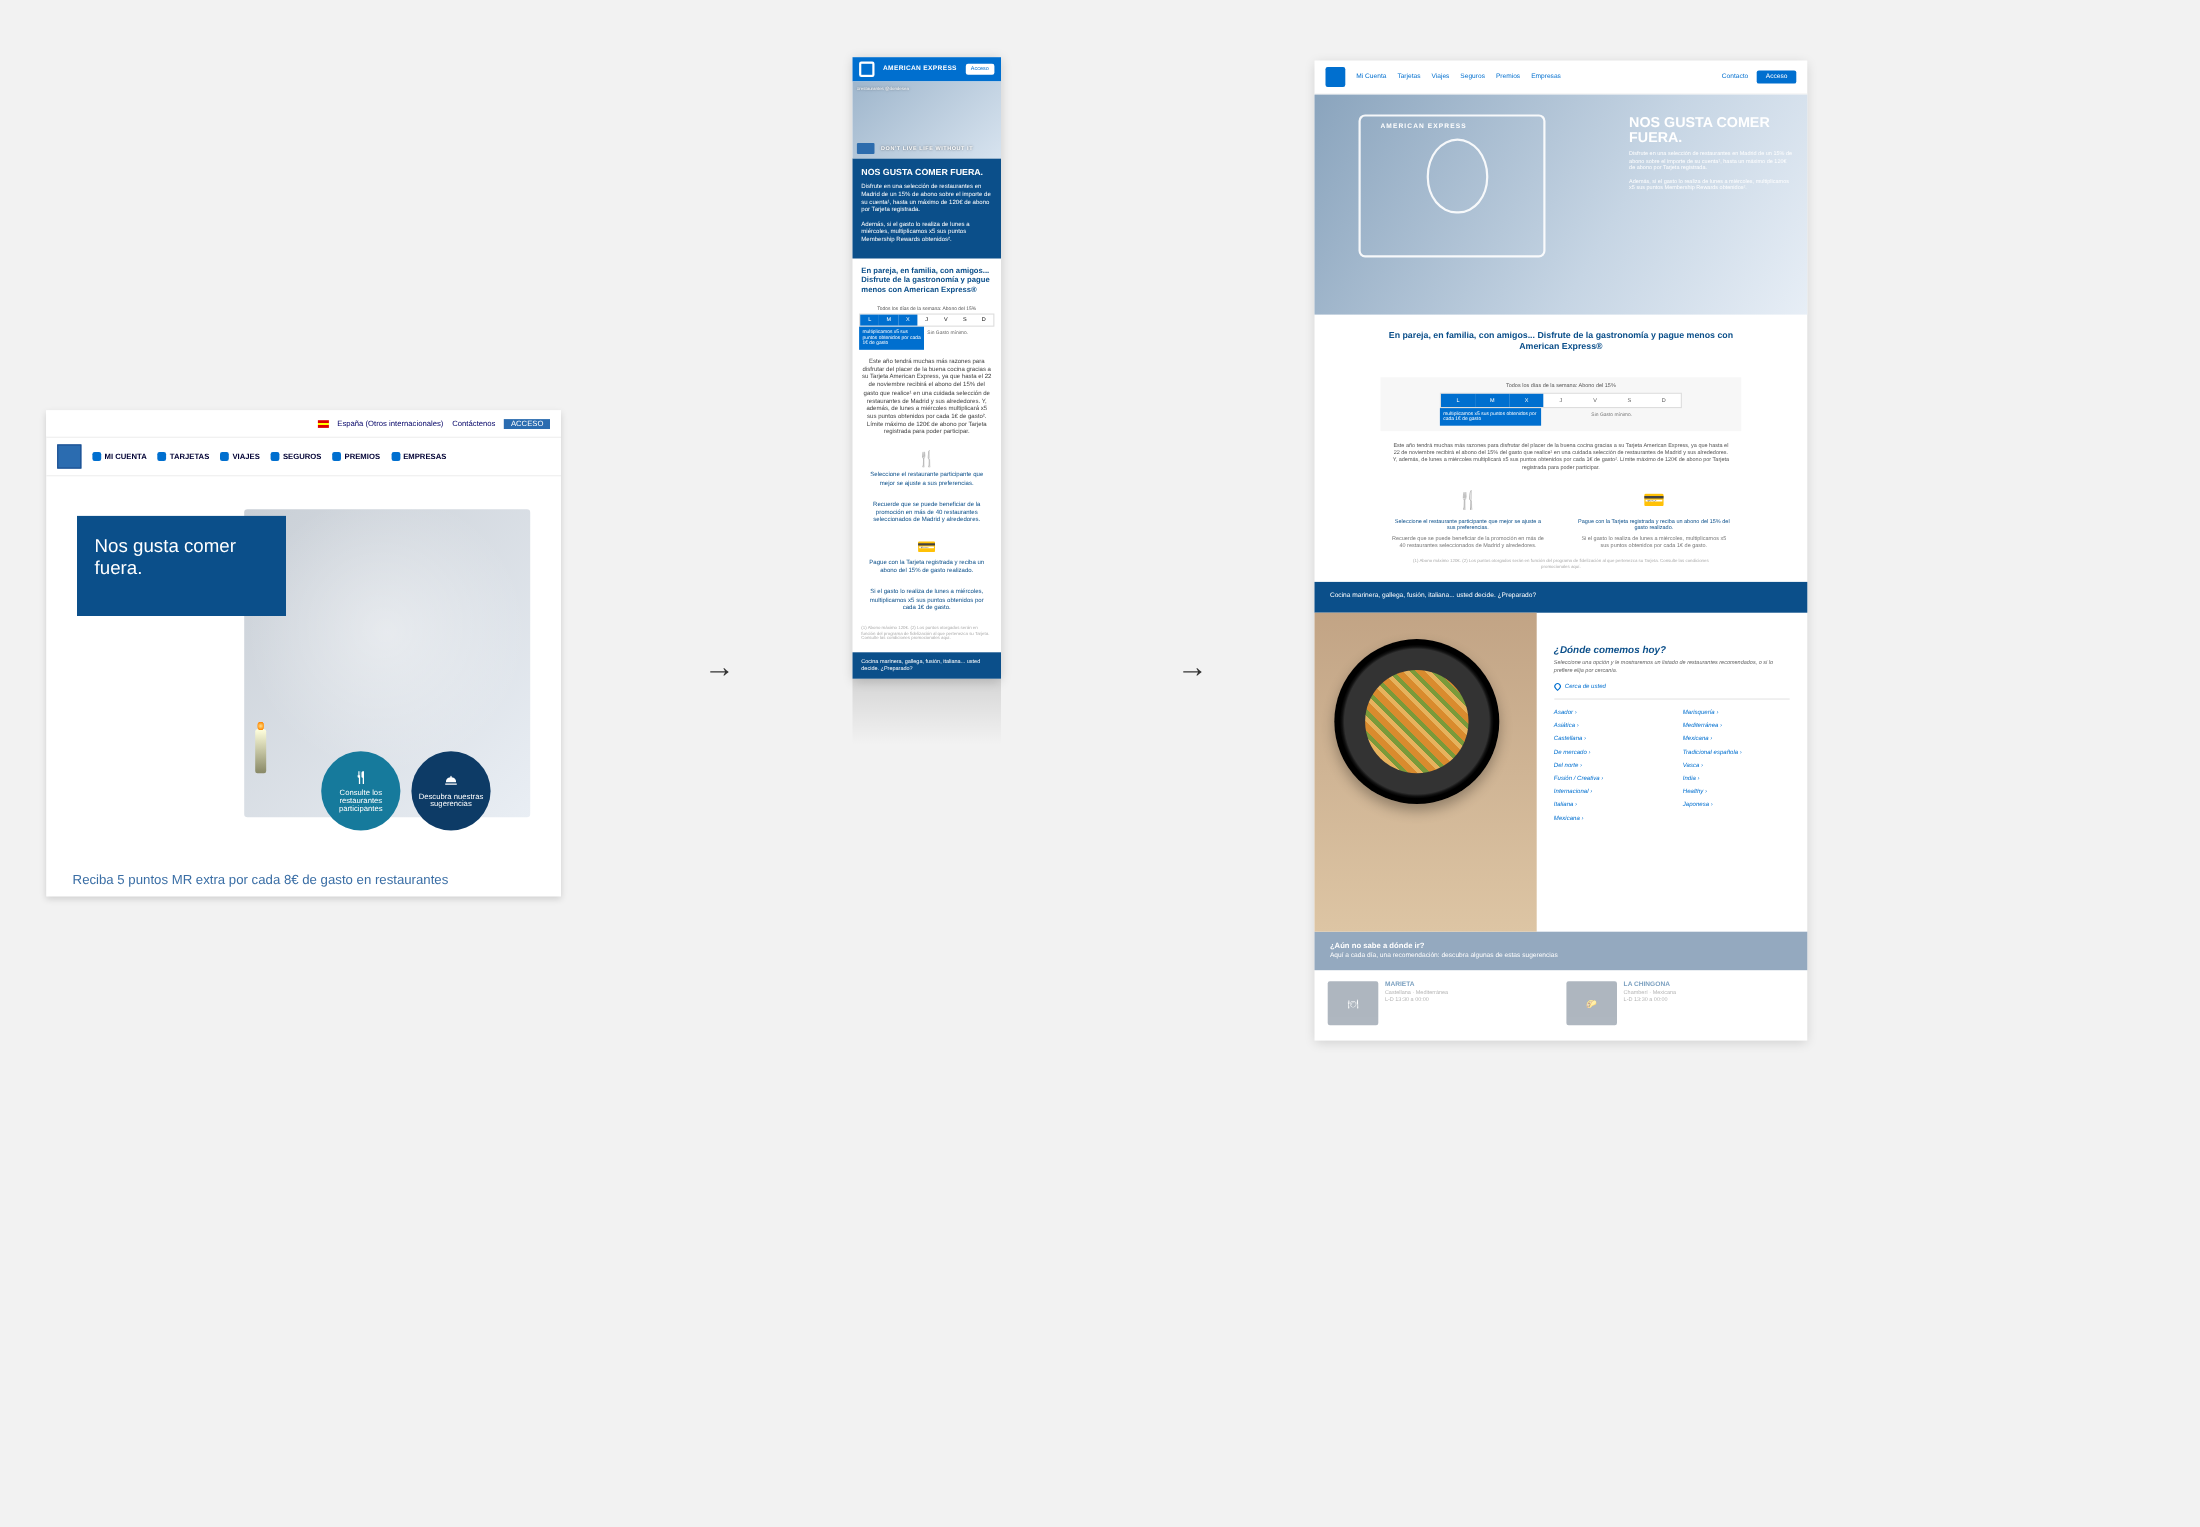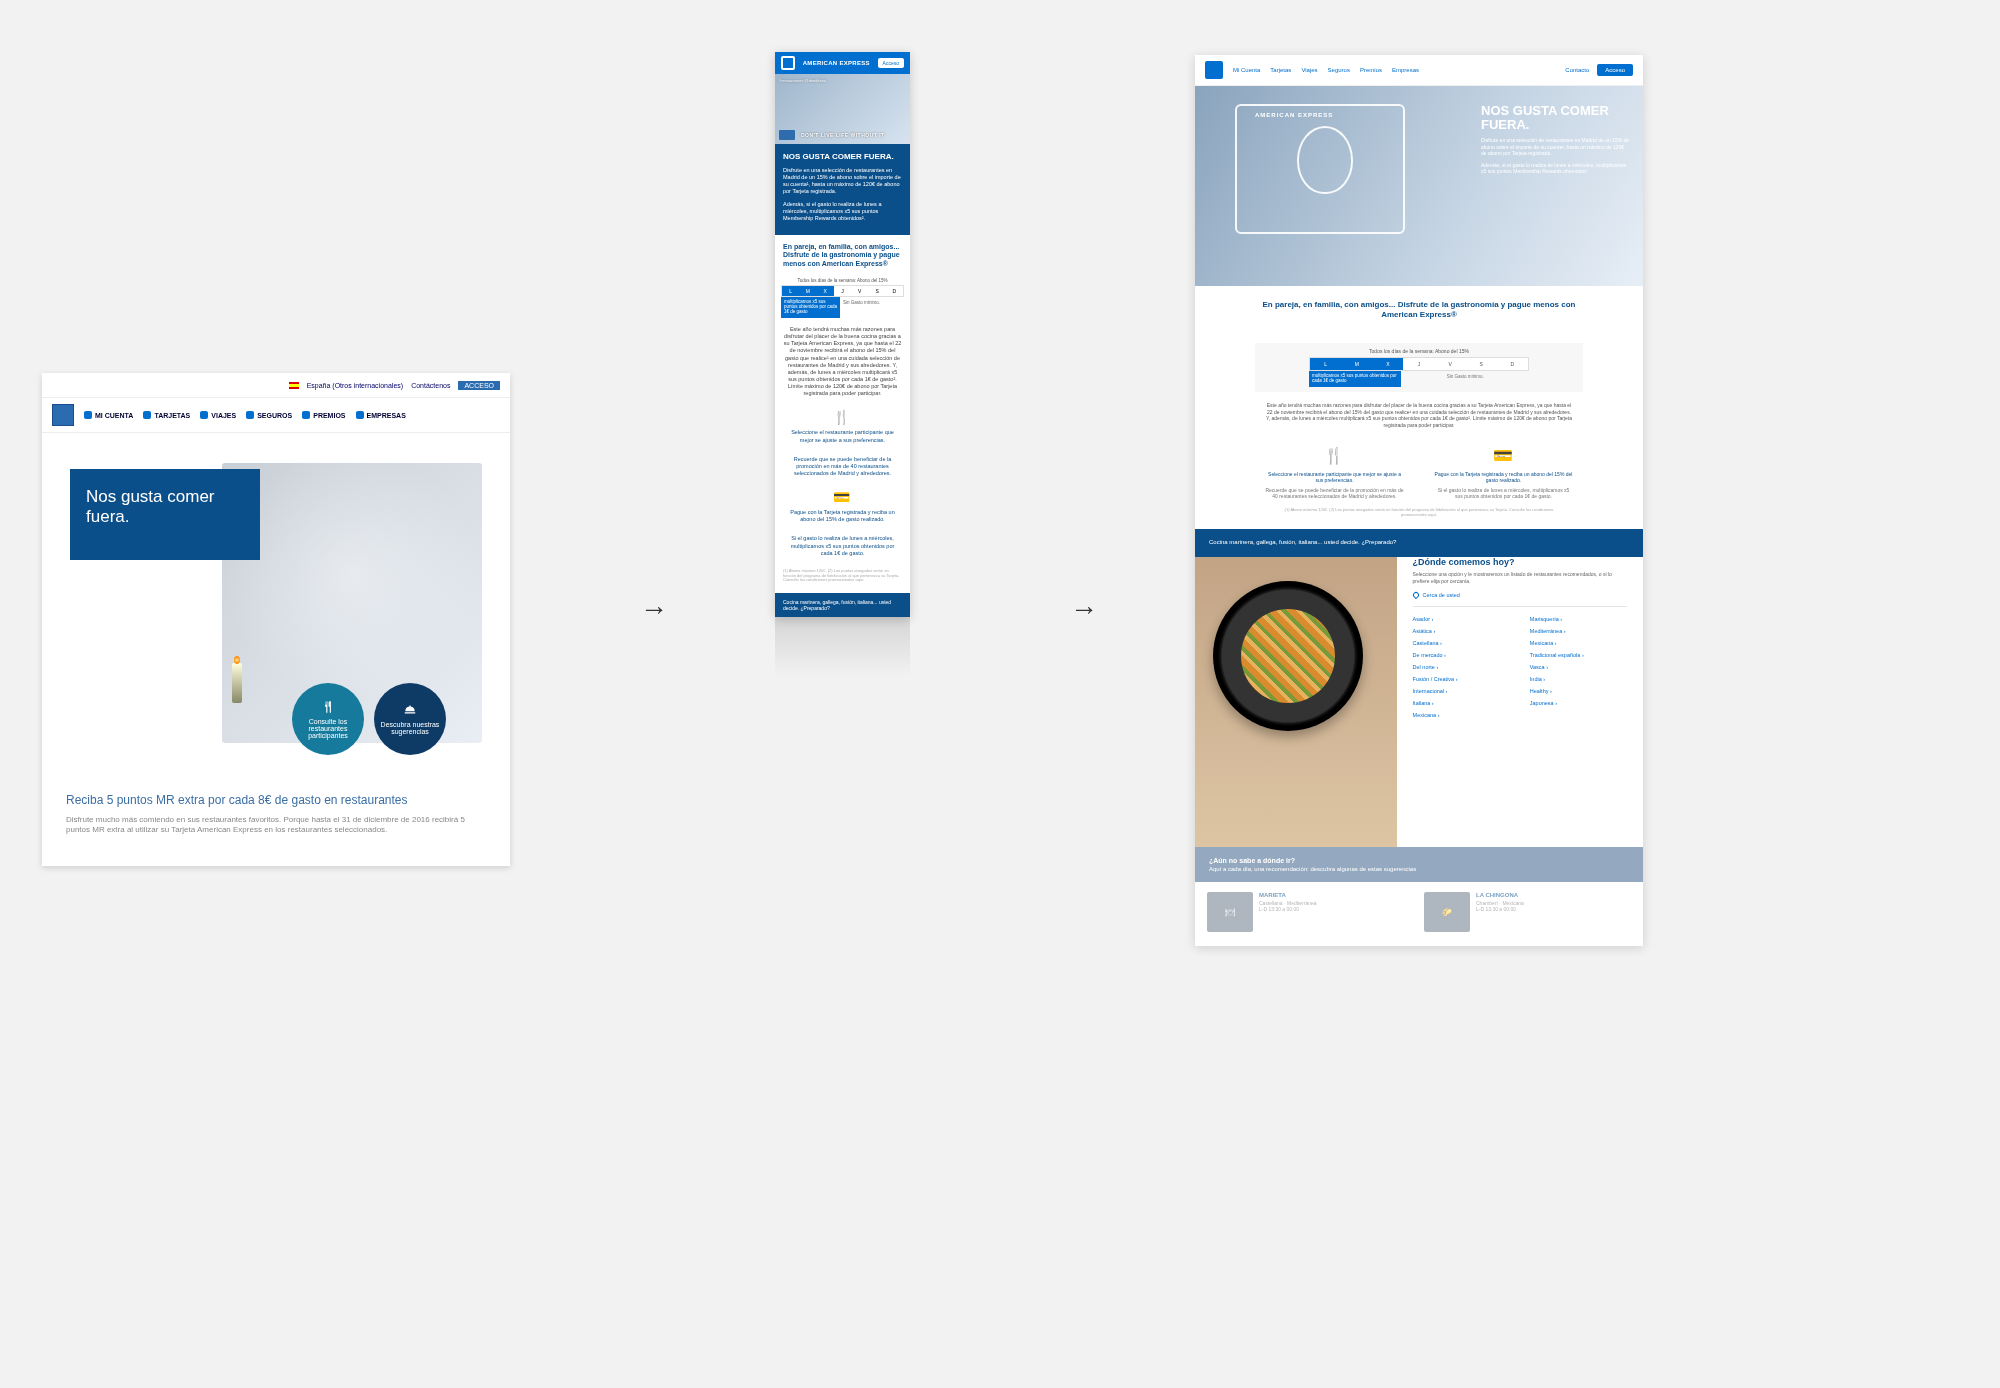--- a/index.html
+++ b/index.html
@@ -100,21 +100,21 @@
   .m3 .steps .st { flex:1; text-align:center; color:#0b4f8a; font-size:5px; line-height:1.3; }
   .m3 .steps .st .sico { color:#006fcf; font-size:16px; margin-bottom:4px; display:block; }
   .m3 .fine { color:#aaa; font-size:4px; text-align:center; padding:4px 80px 12px; line-height:1.2; }
 
   .m3 .banner3 { background:#0b4f8a; color:#fff; padding:10px 14px; font-size:6px; line-height:1.3; }
   .m3 .lower { display:flex; }
   .m3 .lower .plate { flex:0 0 45%; background:linear-gradient(180deg,#c2a485,#ddc5a4); position:relative; height:290px; }
   .m3 .lower .plate .dish { position:absolute; left:18px; top:24px; width:150px; height:150px; border-radius:50%; background:radial-gradient(circle at 50% 50%, #333 0 62%, #111 64%, #000 66%); box-shadow:0 6px 12px rgba(0,0,0,.3); }
   .m3 .lower .plate .dish::after { content:""; position:absolute; left:28px; top:28px; width:94px; height:94px; background:
      repeating-linear-gradient(45deg,#d98b2e 0 6px,#e6b25d 6px 10px,#7a9a3a 10px 14px); border-radius:50%; }
-  .m3 .lower .side { flex:1; padding:0 16px; }
+  .m3 .lower .side { flex:1; padding:29px 16px;font-style:italic; }
   .m3 .lower .side h4 { color:#0b4f8a; font-size:9px; font-weight:bold; margin-bottom:4px; }
   .m3 .lower .side .sdesc { color:#666; font-size:5px; line-height:1.3; margin-bottom:8px; }
   .m3 .lower .side .near { display:flex; align-items:center; gap:4px; color:#006fcf; font-size:5.5px; margin-bottom:8px; }
   .m3 .lower .side .near .pin { width:6px; height:6px; border:1.5px solid #006fcf; border-radius:50% 50% 50% 0; transform:rotate(-45deg); }
   .m3 .lower .side hr { border:none; border-top:1px solid #e4e4e4; margin:6px 0; }
   .m3 .lower .side .cats { display:flex; gap:20px; }
   .m3 .lower .side .cats .col { flex:1; }
   .m3 .lower .side .cats .cat { color:#006fcf; font-size:5.5px; padding:3px 0; cursor:pointer; }
   .m3 .lowbanner { background:#94a9bf; color:#fff; padding:10px 14px; font-size:6px; }
   .m3 .lowbanner .lt { font-weight:bold; font-size:7px; margin-bottom:2px; }
@@ -181,21 +181,20 @@
         </div>
         <div class="circ c2">
           <svg class="cico" viewBox="0 0 24 24">
               <path fill="#fff" d="M12 4a1 1 0 0 1 1 1v1.05A8 8 0 0 1 20 14H4a8 8 0 0 1 7-7.95V5a1 1 0 0 1 1-1zM3 16h18v2H3z"></path>
             </svg>
           <span>Descubra nuestras sugerencias</span>
         </div>
       </div>
     </div>
     <div class="subhead">Reciba 5 puntos MR extra por cada 8€ de gasto en restaurantes</div>
-    <div class="subcopy">Disfrute mucho más comiendo en sus restaurantes favoritos. Porque hasta el 31 de diciembre de 2016 recibirá 5 puntos MR extra al utilizar su Tarjeta American Express en los restaurantes seleccionados.</div>
   </div>
 
   <div class="m2">
     <div class="mhead">
       <span class="mlogo"></span>
       <span class="mtitle">AMERICAN EXPRESS</span>
       <span class="macc">Acceso</span>
     </div>
     <div class="mhero">
       <span class="tag">#restaurantes  @dondesea</span>

